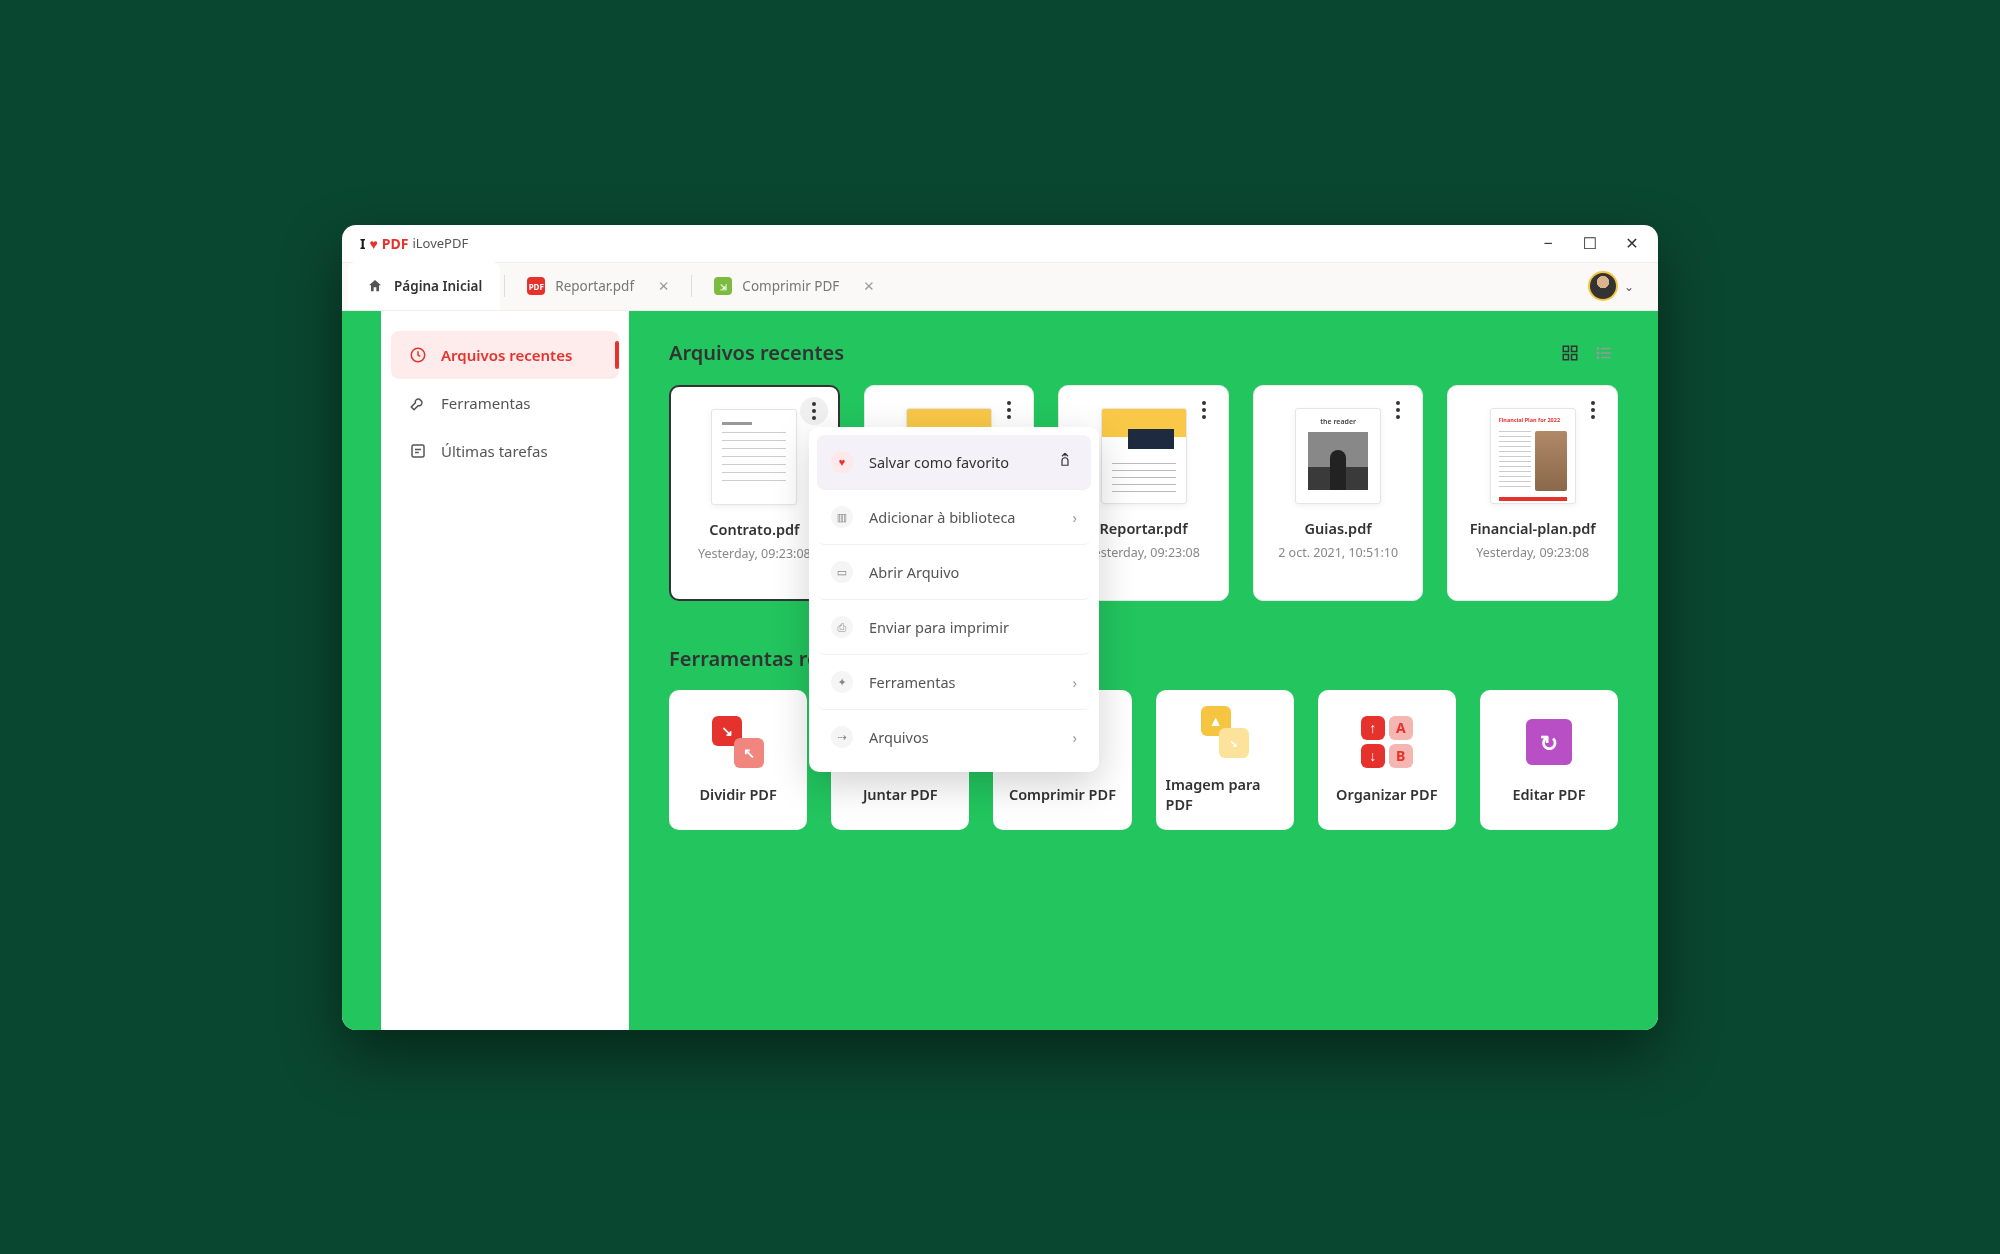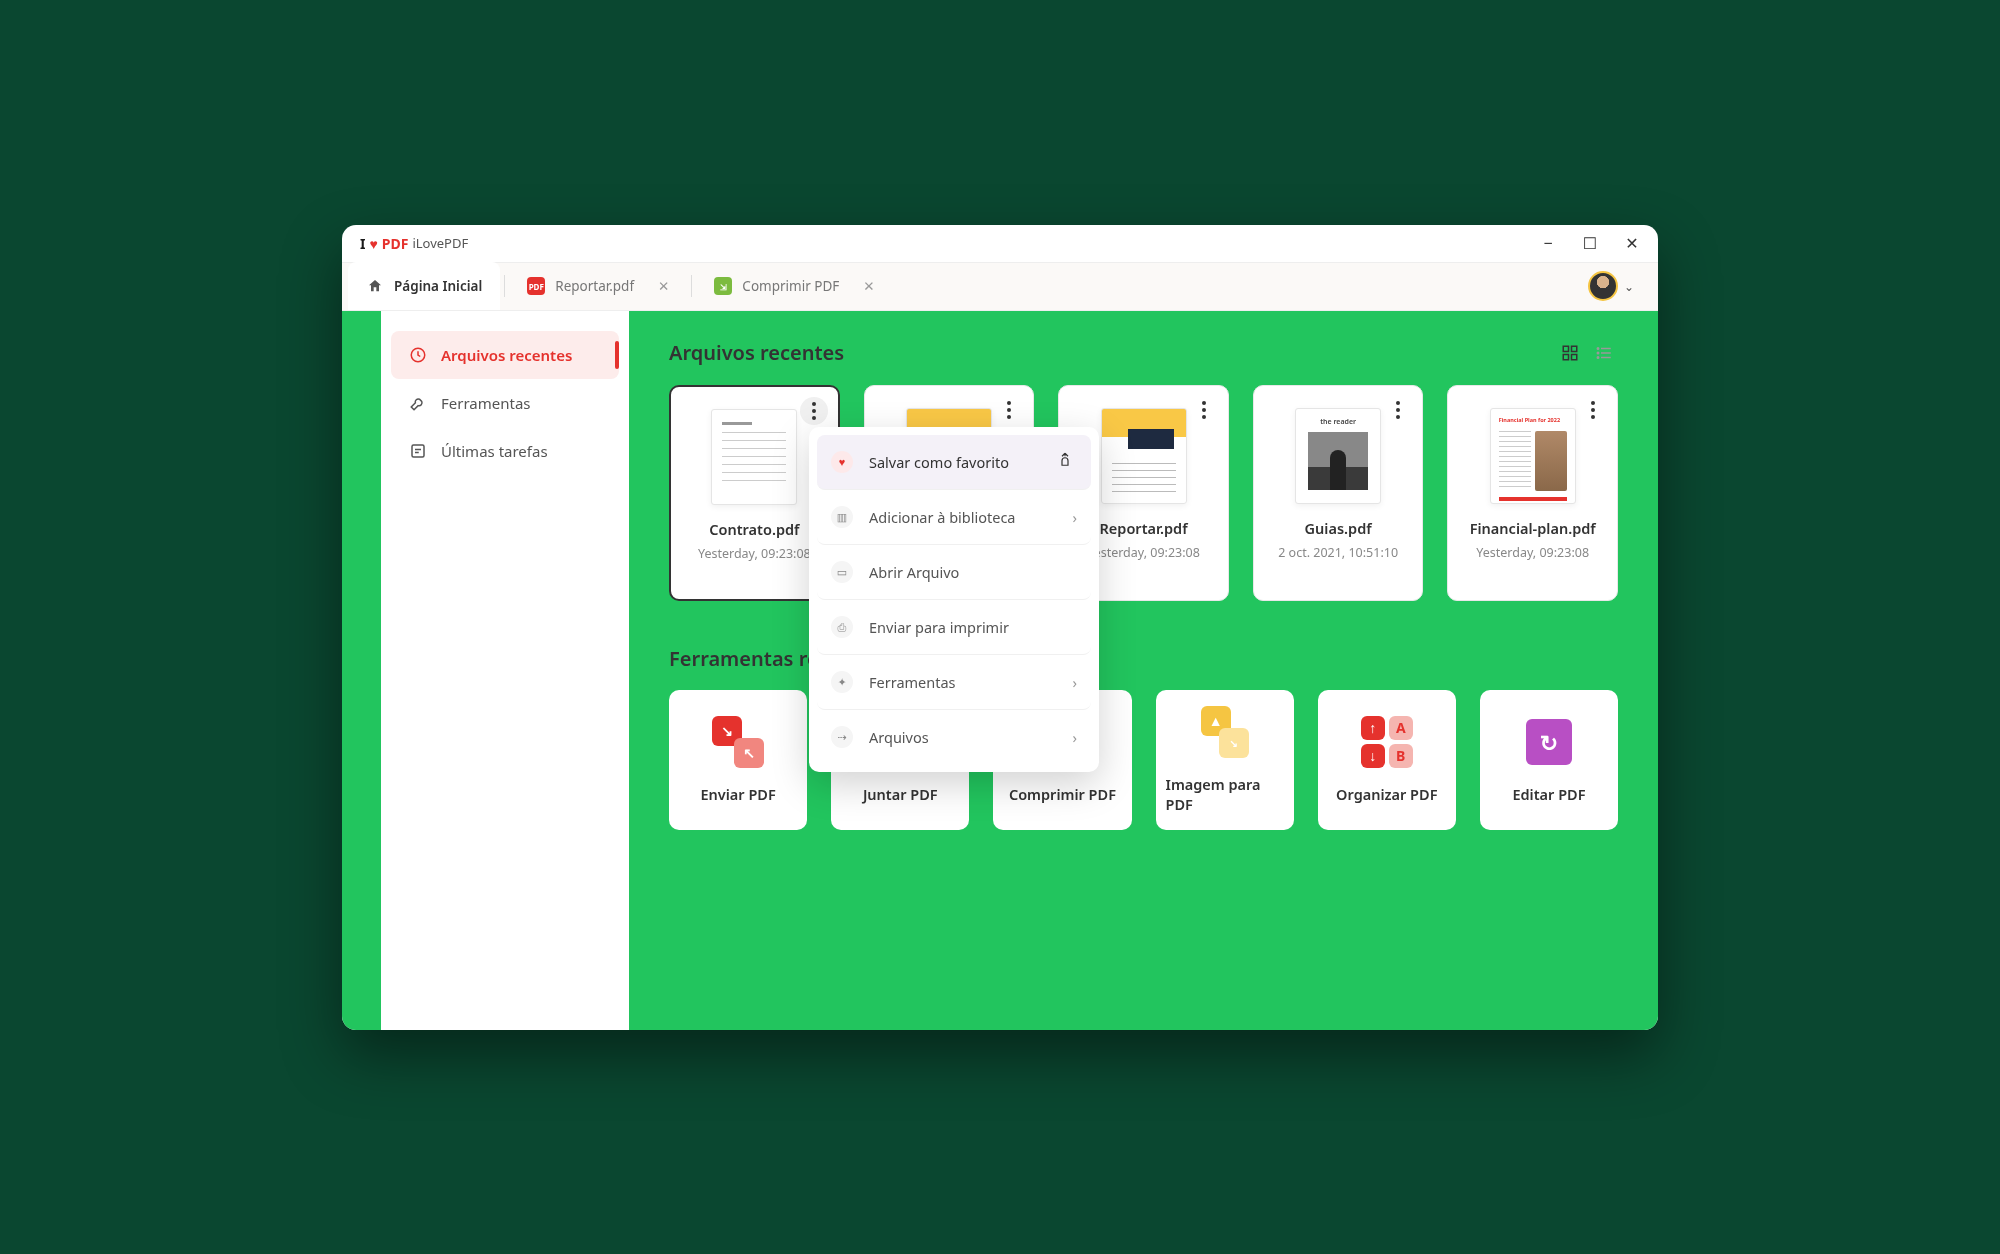--- a/index.html
+++ b/index.html
@@ -278,21 +278,21 @@
       <div class="section-head">
         <h2>Ferramentas recentes</h2>
       </div>
 
       <div class="toolgrid">
         <div class="toolcard">
           <div class="ticon">
             <div class="sq" style="background:#e5322d; position:absolute; top:0; left:0;">↘</div>
             <div class="sq" style="background:#f1867f; position:absolute; bottom:0; right:0;">↖</div>
           </div>
-          <div class="tname">Enviar PDF</div>
+          <div class="tname">Dividir PDF</div>
         </div>
         <div class="toolcard">
           <div class="ticon">
             <div class="sq" style="background:#f1867f; position:absolute; top:6px; left:6px;">↗</div>
             <div class="sq" style="background:#e5322d; position:absolute; bottom:6px; right:6px;">↙</div>
           </div>
           <div class="tname">Juntar PDF</div>
         </div>
         <div class="toolcard">
           <div class="ticon">

